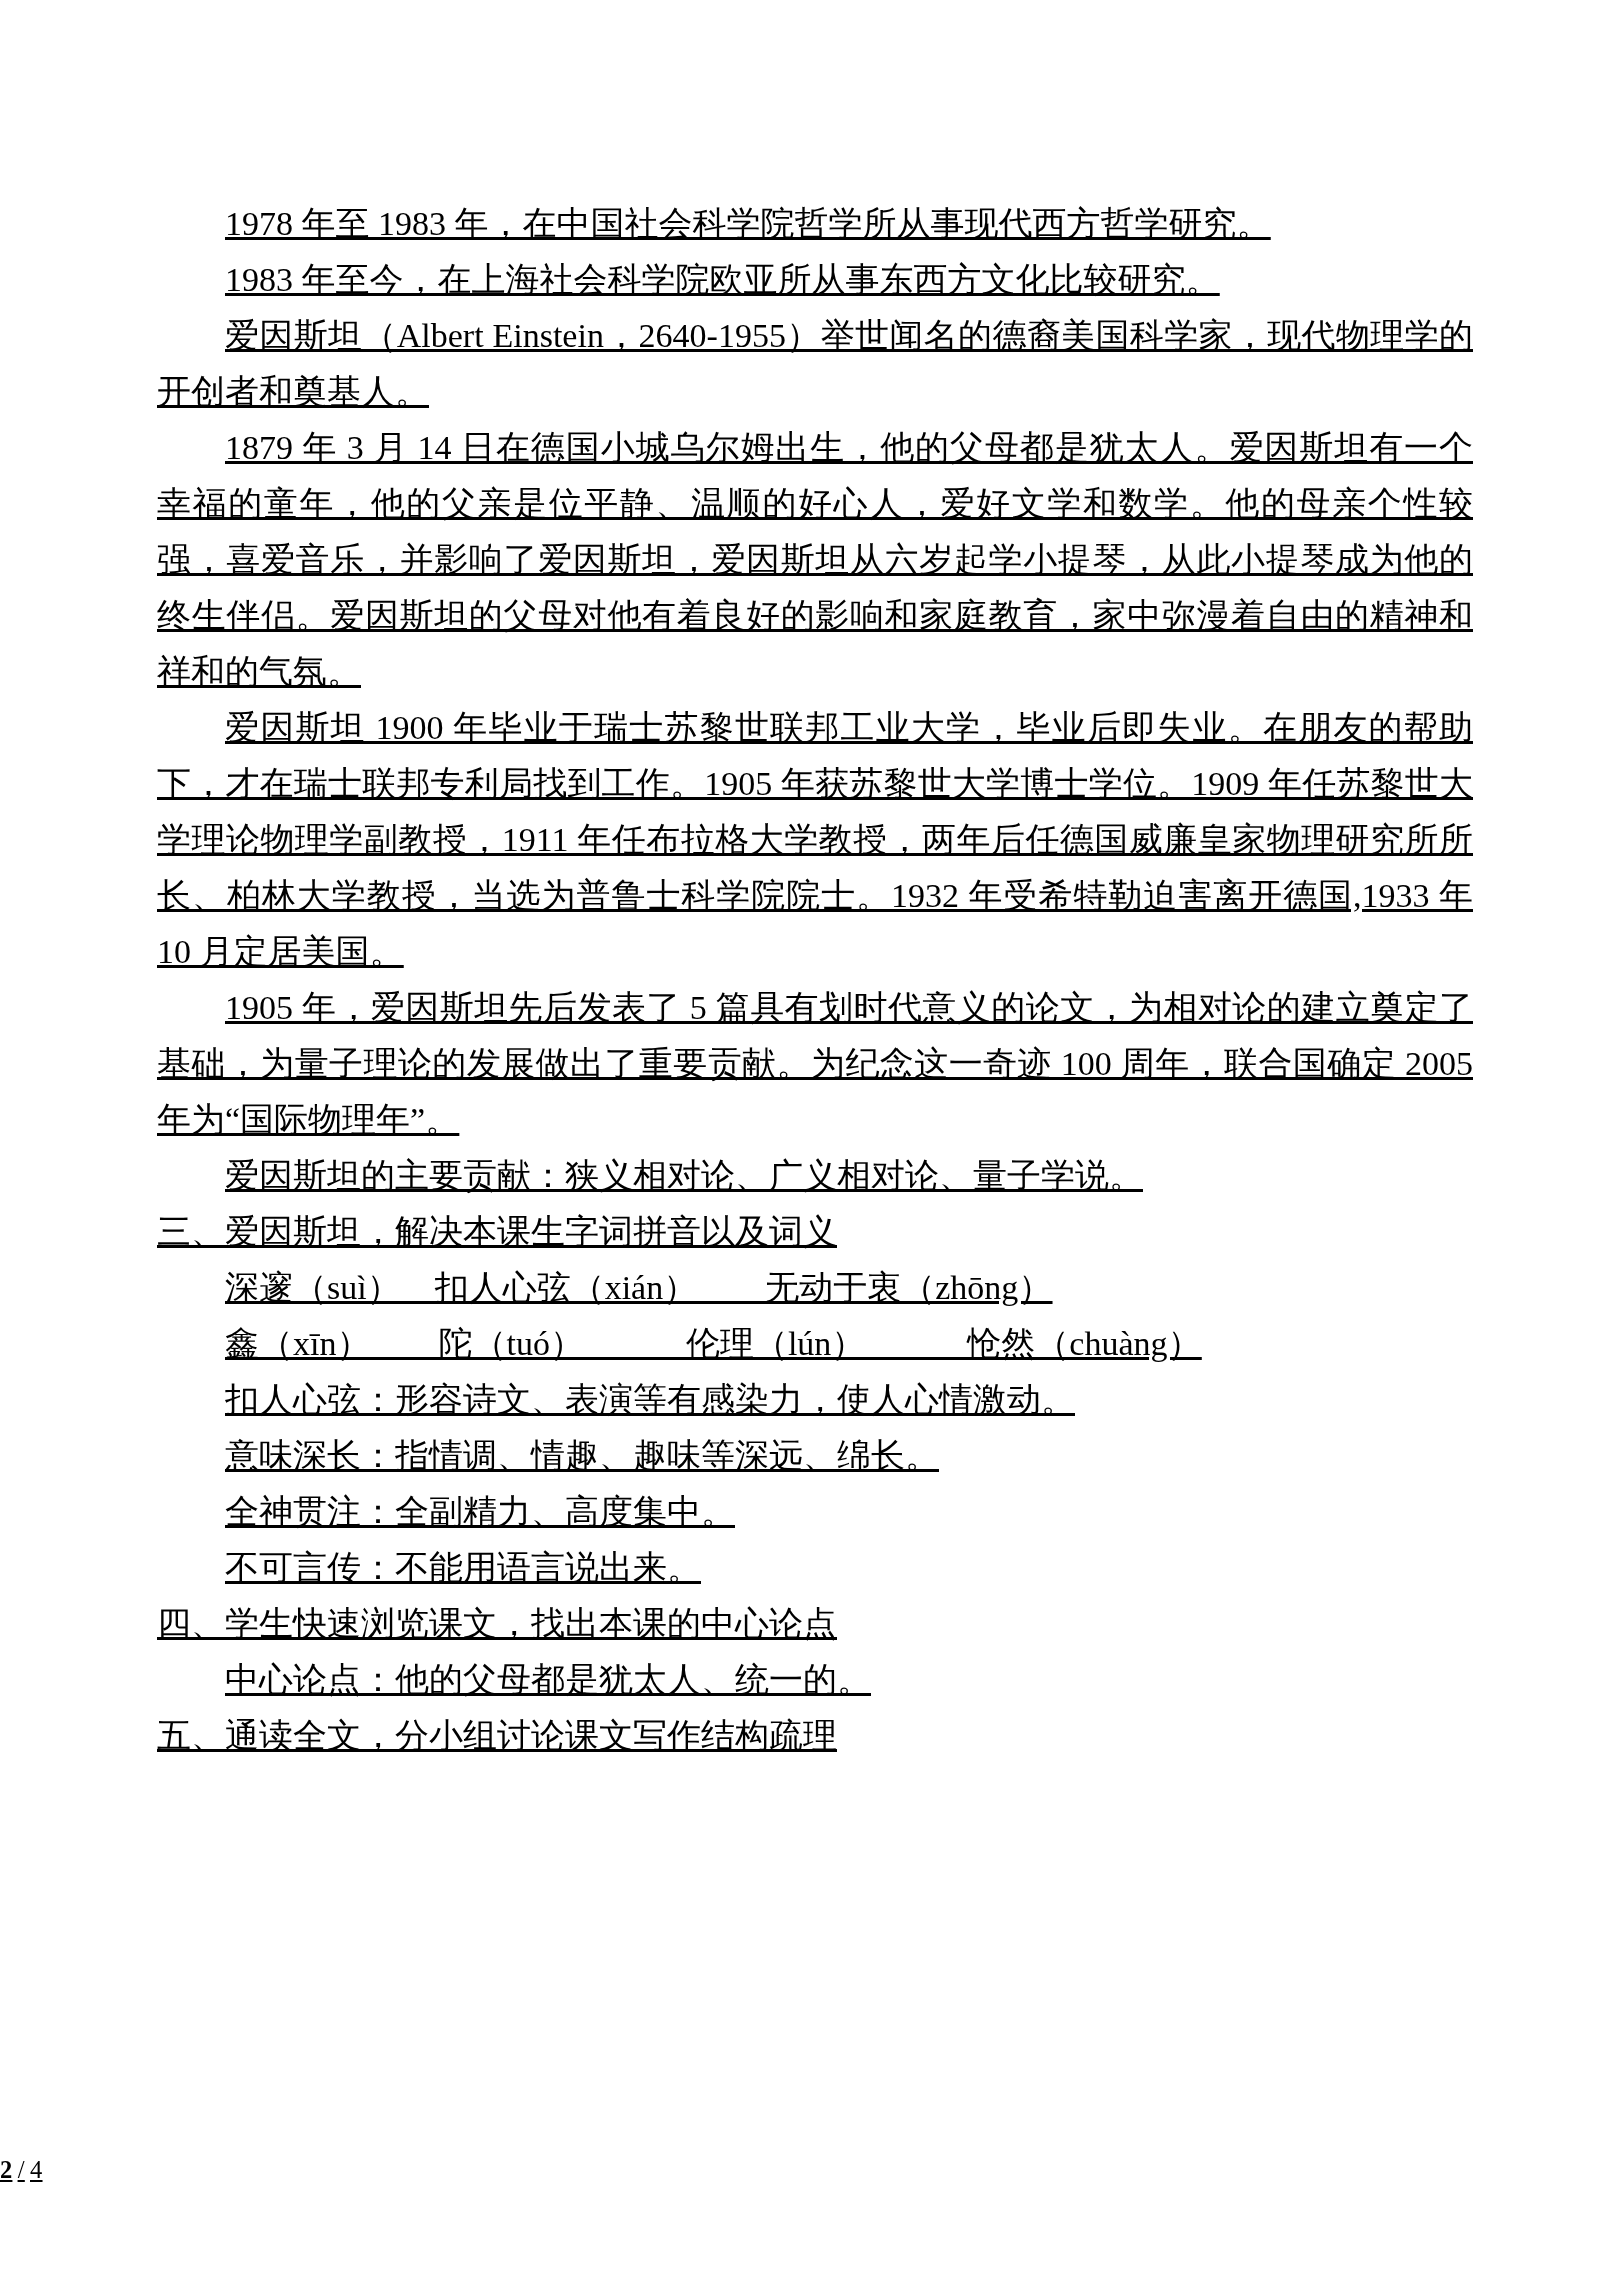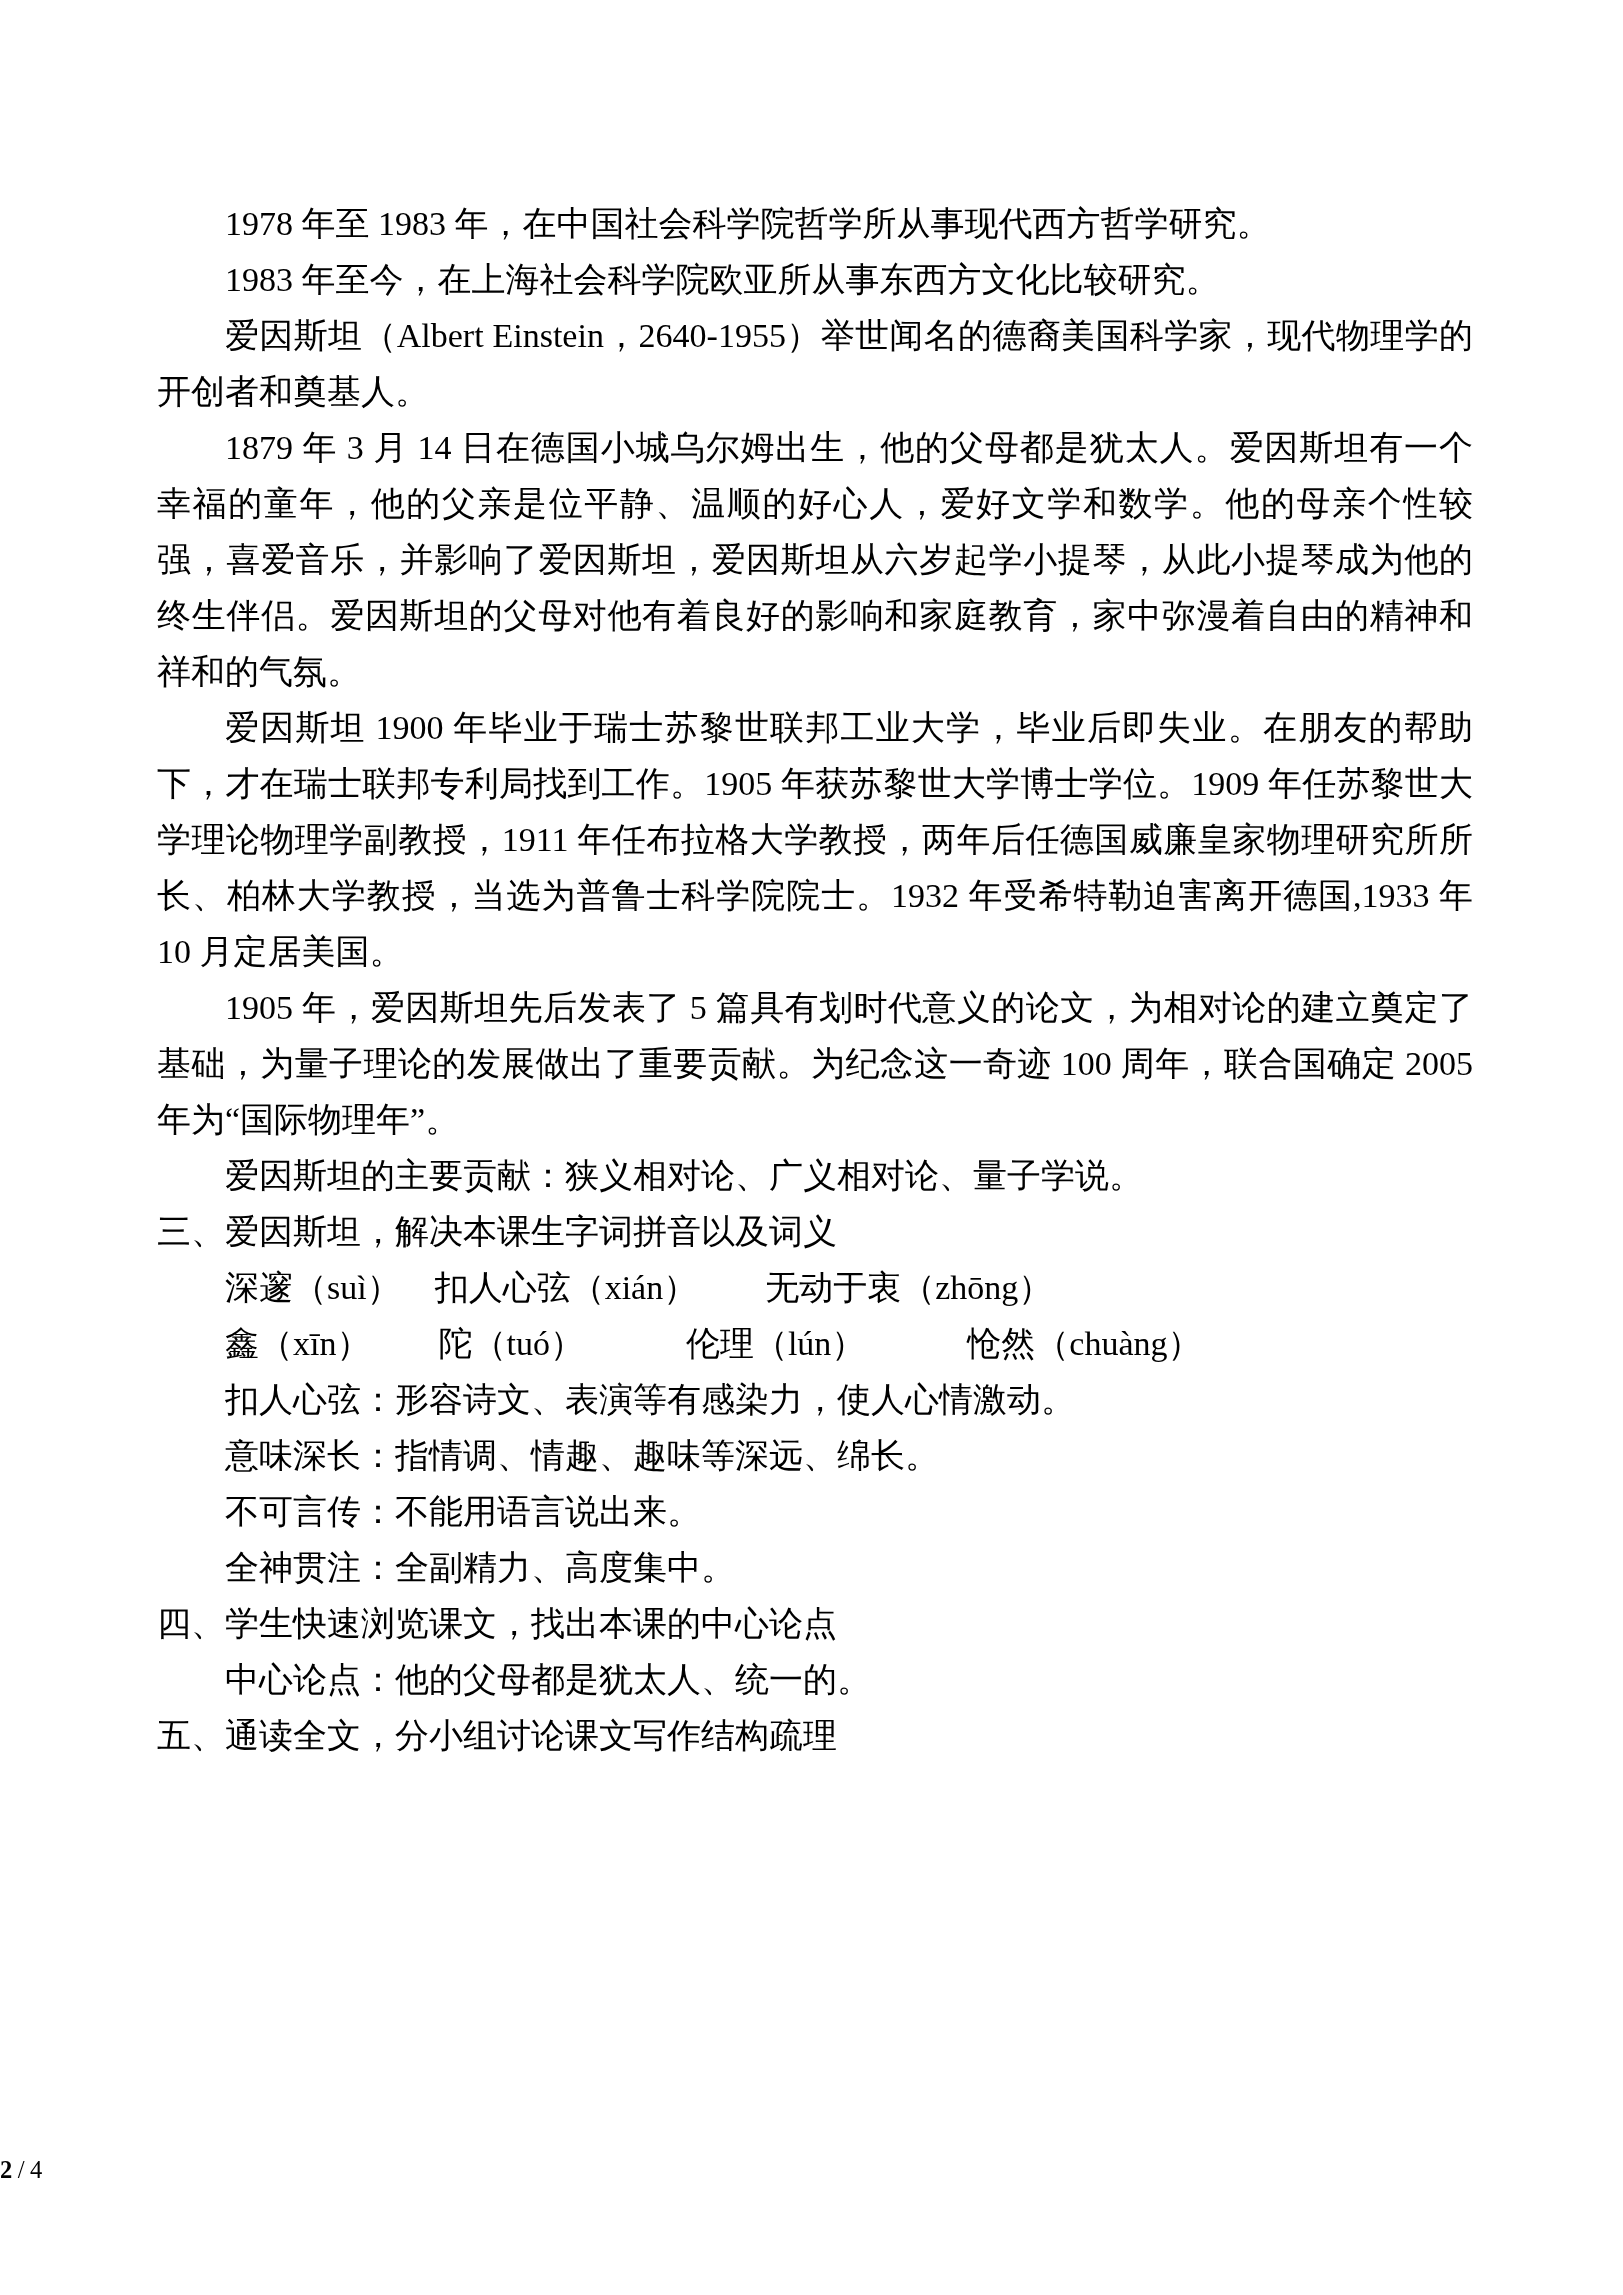--- a/index.html
+++ b/index.html
@@ -1,15 +1,15 @@
 <!DOCTYPE html>
 <html style="font-size:11px"><head>
 <meta charset="utf-8">
 <style>
-  * { margin: 0; padding: 0; box-sizing: border-box; }
+  * { margin: 0; padding: 0; box-sizing: border-box; text-decoration: underline; }
   html, body { background: #ffffff; }
   .page {
     position: relative;
     width: 1623px;
     height: 2295px;
     background: #ffffff;
     color: #000000;
     font-family: "Liberation Serif", "DejaVu Serif", serif;
     overflow: hidden;
   }
@@ -49,22 +49,22 @@
     <p class="indent">爱因斯坦（Albert Einstein，2640-1955）举世闻名的德裔美国科学家，现代物理学的开创者和奠基人。</p>
     <p class="indent">1879 年 3 月 14 日在德国小城乌尔姆出生，他的父母都是犹太人。爱因斯坦有一个幸福的童年，他的父亲是位平静、温顺的好心人，爱好文学和数学。他的母亲个性较强，喜爱音乐，并影响了爱因斯坦，爱因斯坦从六岁起学小提琴，从此小提琴成为他的终生伴侣。爱因斯坦的父母对他有着良好的影响和家庭教育，家中弥漫着自由的精神和祥和的气氛。</p>
     <p class="indent">爱因斯坦 1900 年毕业于瑞士苏黎世联邦工业大学，毕业后即失业。在朋友的帮助下，才在瑞士联邦专利局找到工作。1905 年获苏黎世大学博士学位。1909 年任苏黎世大学理论物理学副教授，1911 年任布拉格大学教授，两年后任德国威廉皇家物理研究所所长、柏林大学教授，当选为普鲁士科学院院士。1932 年受希特勒迫害离开德国,1933 年 10 月定居美国。</p>
     <p class="indent">1905 年，爱因斯坦先后发表了 5 篇具有划时代意义的论文，为相对论的建立奠定了基础，为量子理论的发展做出了重要贡献。为纪念这一奇迹 100 周年，联合国确定 2005 年为“国际物理年”。</p>
     <p class="indent">爱因斯坦的主要贡献：狭义相对论、广义相对论、量子学说。</p>
     <p class="flush">三、爱因斯坦，解决本课生字词拼音以及词义</p>
     <p class="indent">深邃（suì）　扣人心弦（xián）　　无动于衷（zhōng）</p>
     <p class="indent">鑫（xīn）　　陀（tuó）　　　伦理（lún）　　　怆然（chuàng）</p>
     <p class="indent">扣人心弦：形容诗文、表演等有感染力，使人心情激动。</p>
     <p class="indent">意味深长：指情调、情趣、趣味等深远、绵长。</p>
+    <p class="indent">全神贯注：全副精力、高度集中。</p>
     <p class="indent">不可言传：不能用语言说出来。</p>
-    <p class="indent">全神贯注：全副精力、高度集中。</p>
     <p class="flush">四、学生快速浏览课文，找出本课的中心论点</p>
     <p class="indent">中心论点：他的父母都是犹太人、统一的。</p>
     <p class="flush">五、通读全文，分小组讨论课文写作结构疏理</p>
   </div>
 
   <div class="page-footer">
     <span class="cur">2</span><span class="sep">/</span><span class="tot">4</span>
   </div>
 
 </div>

